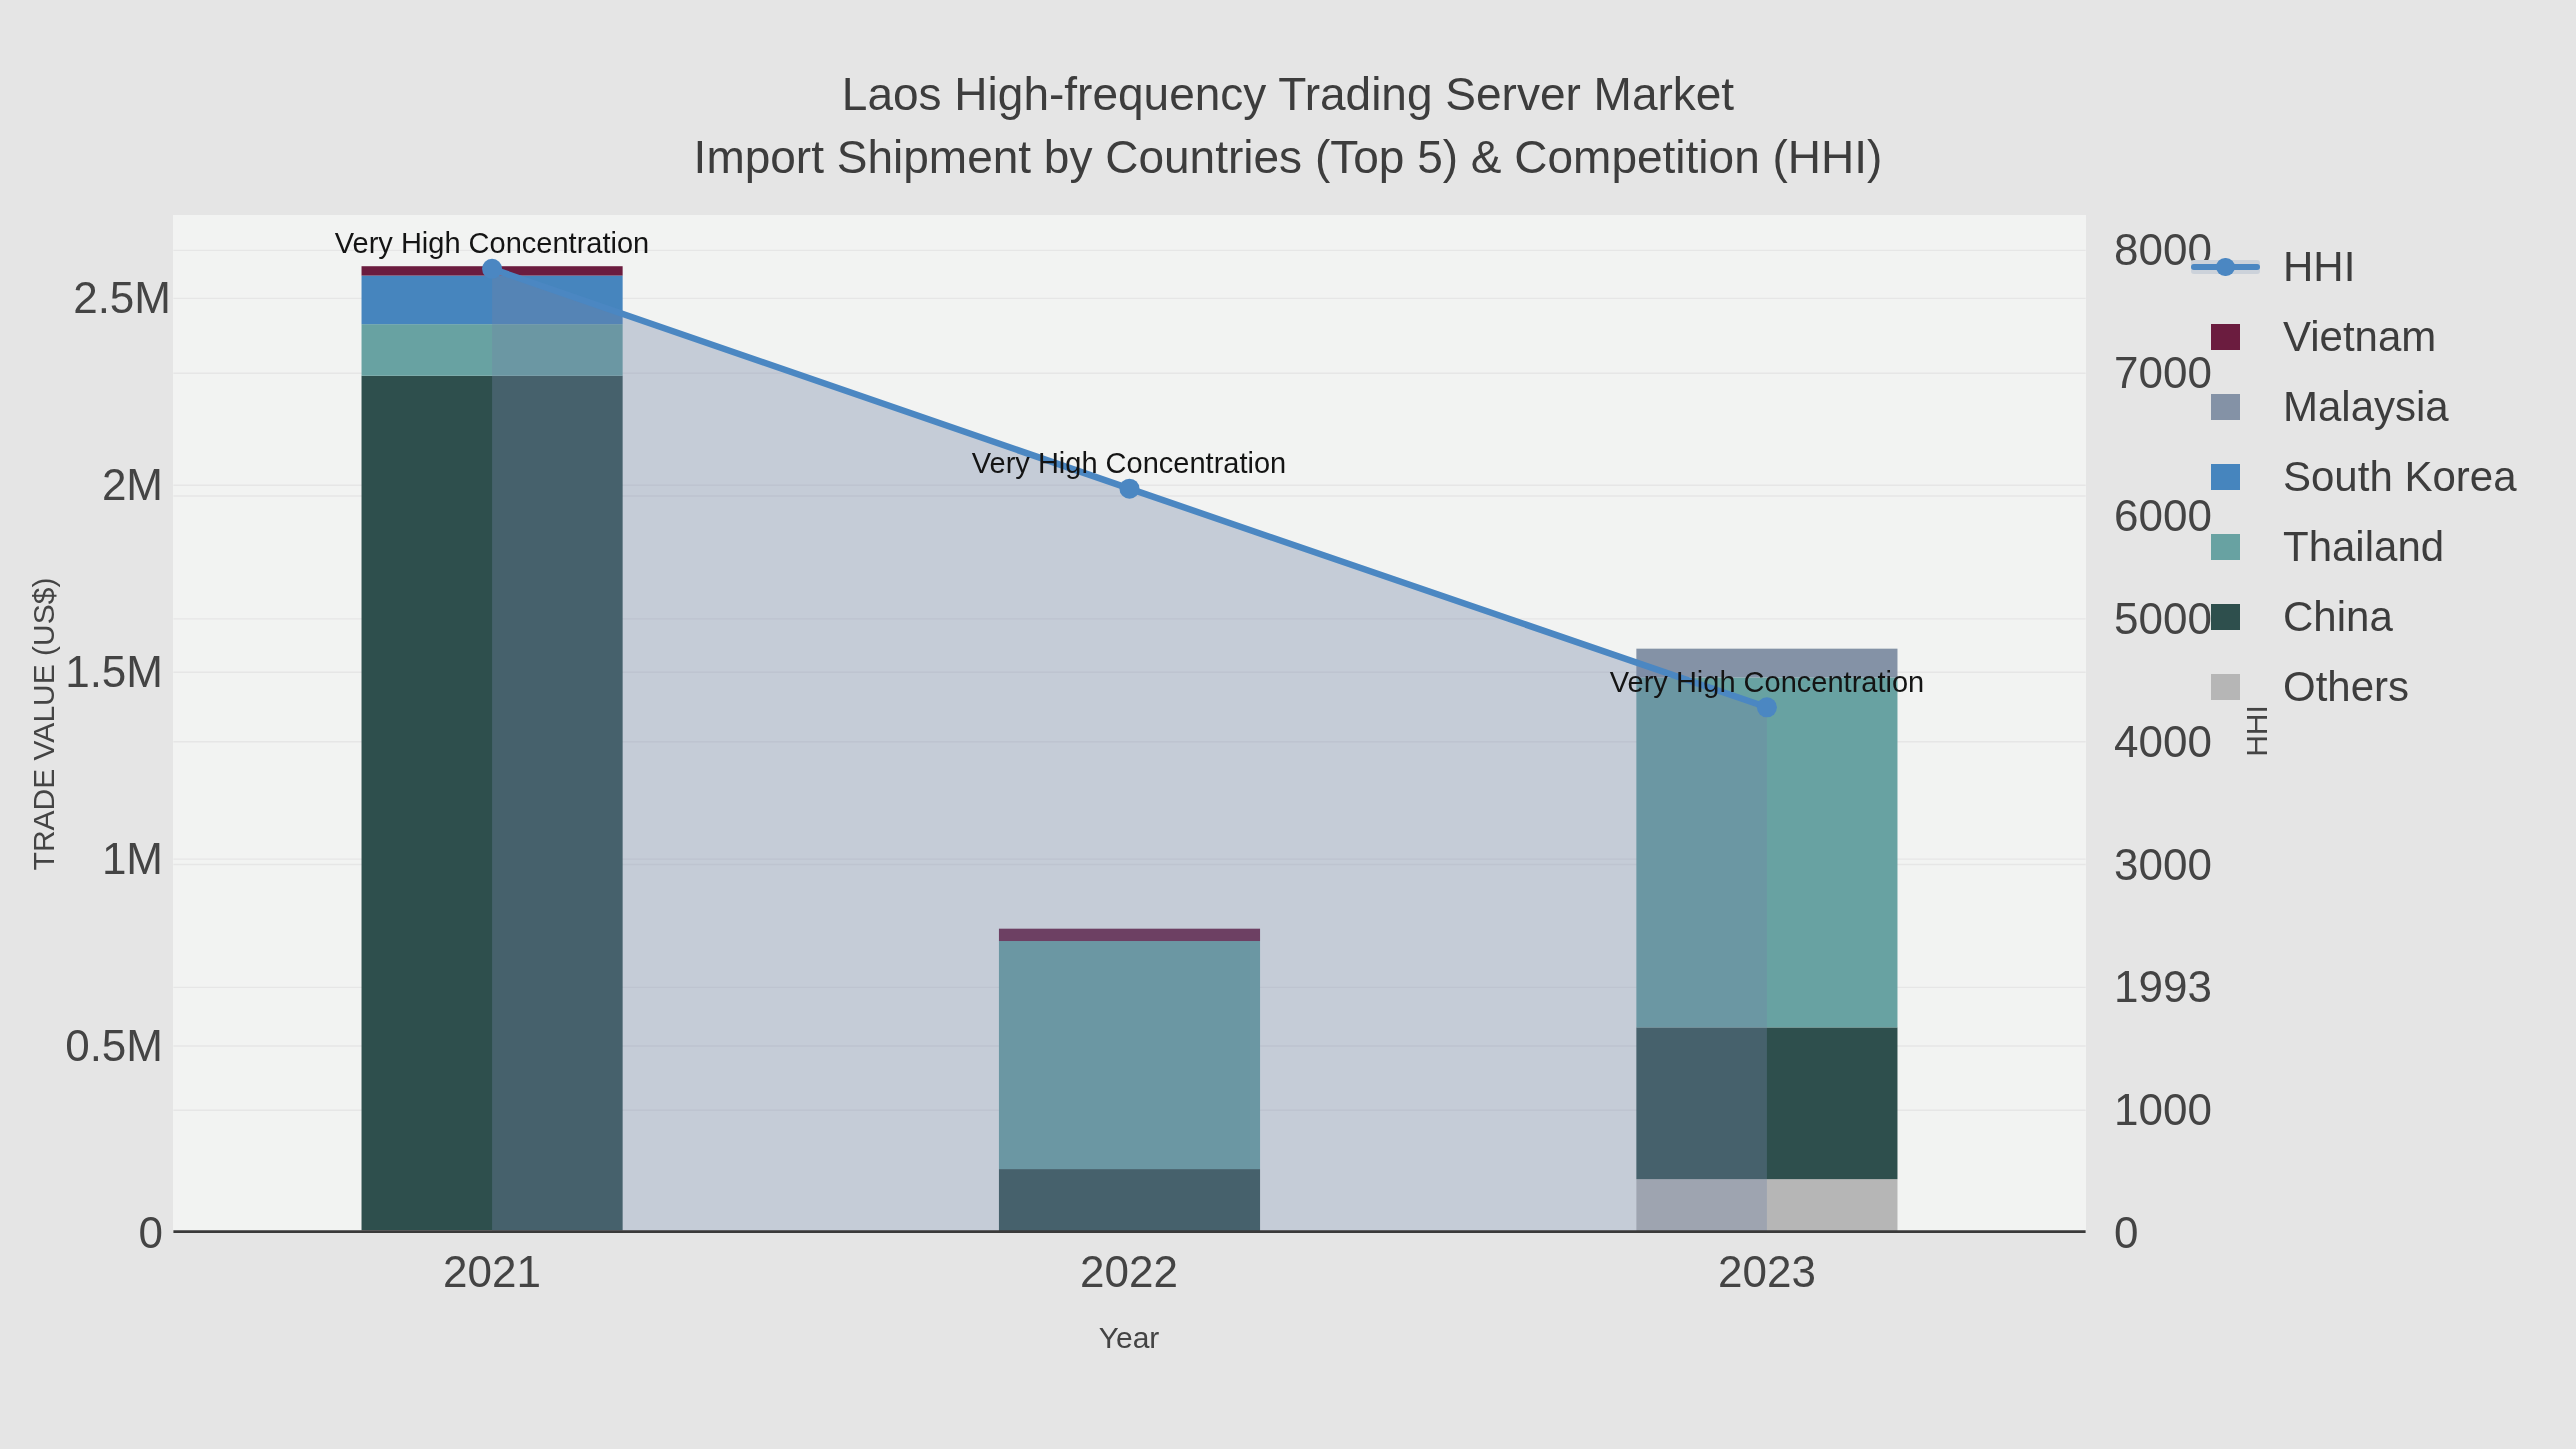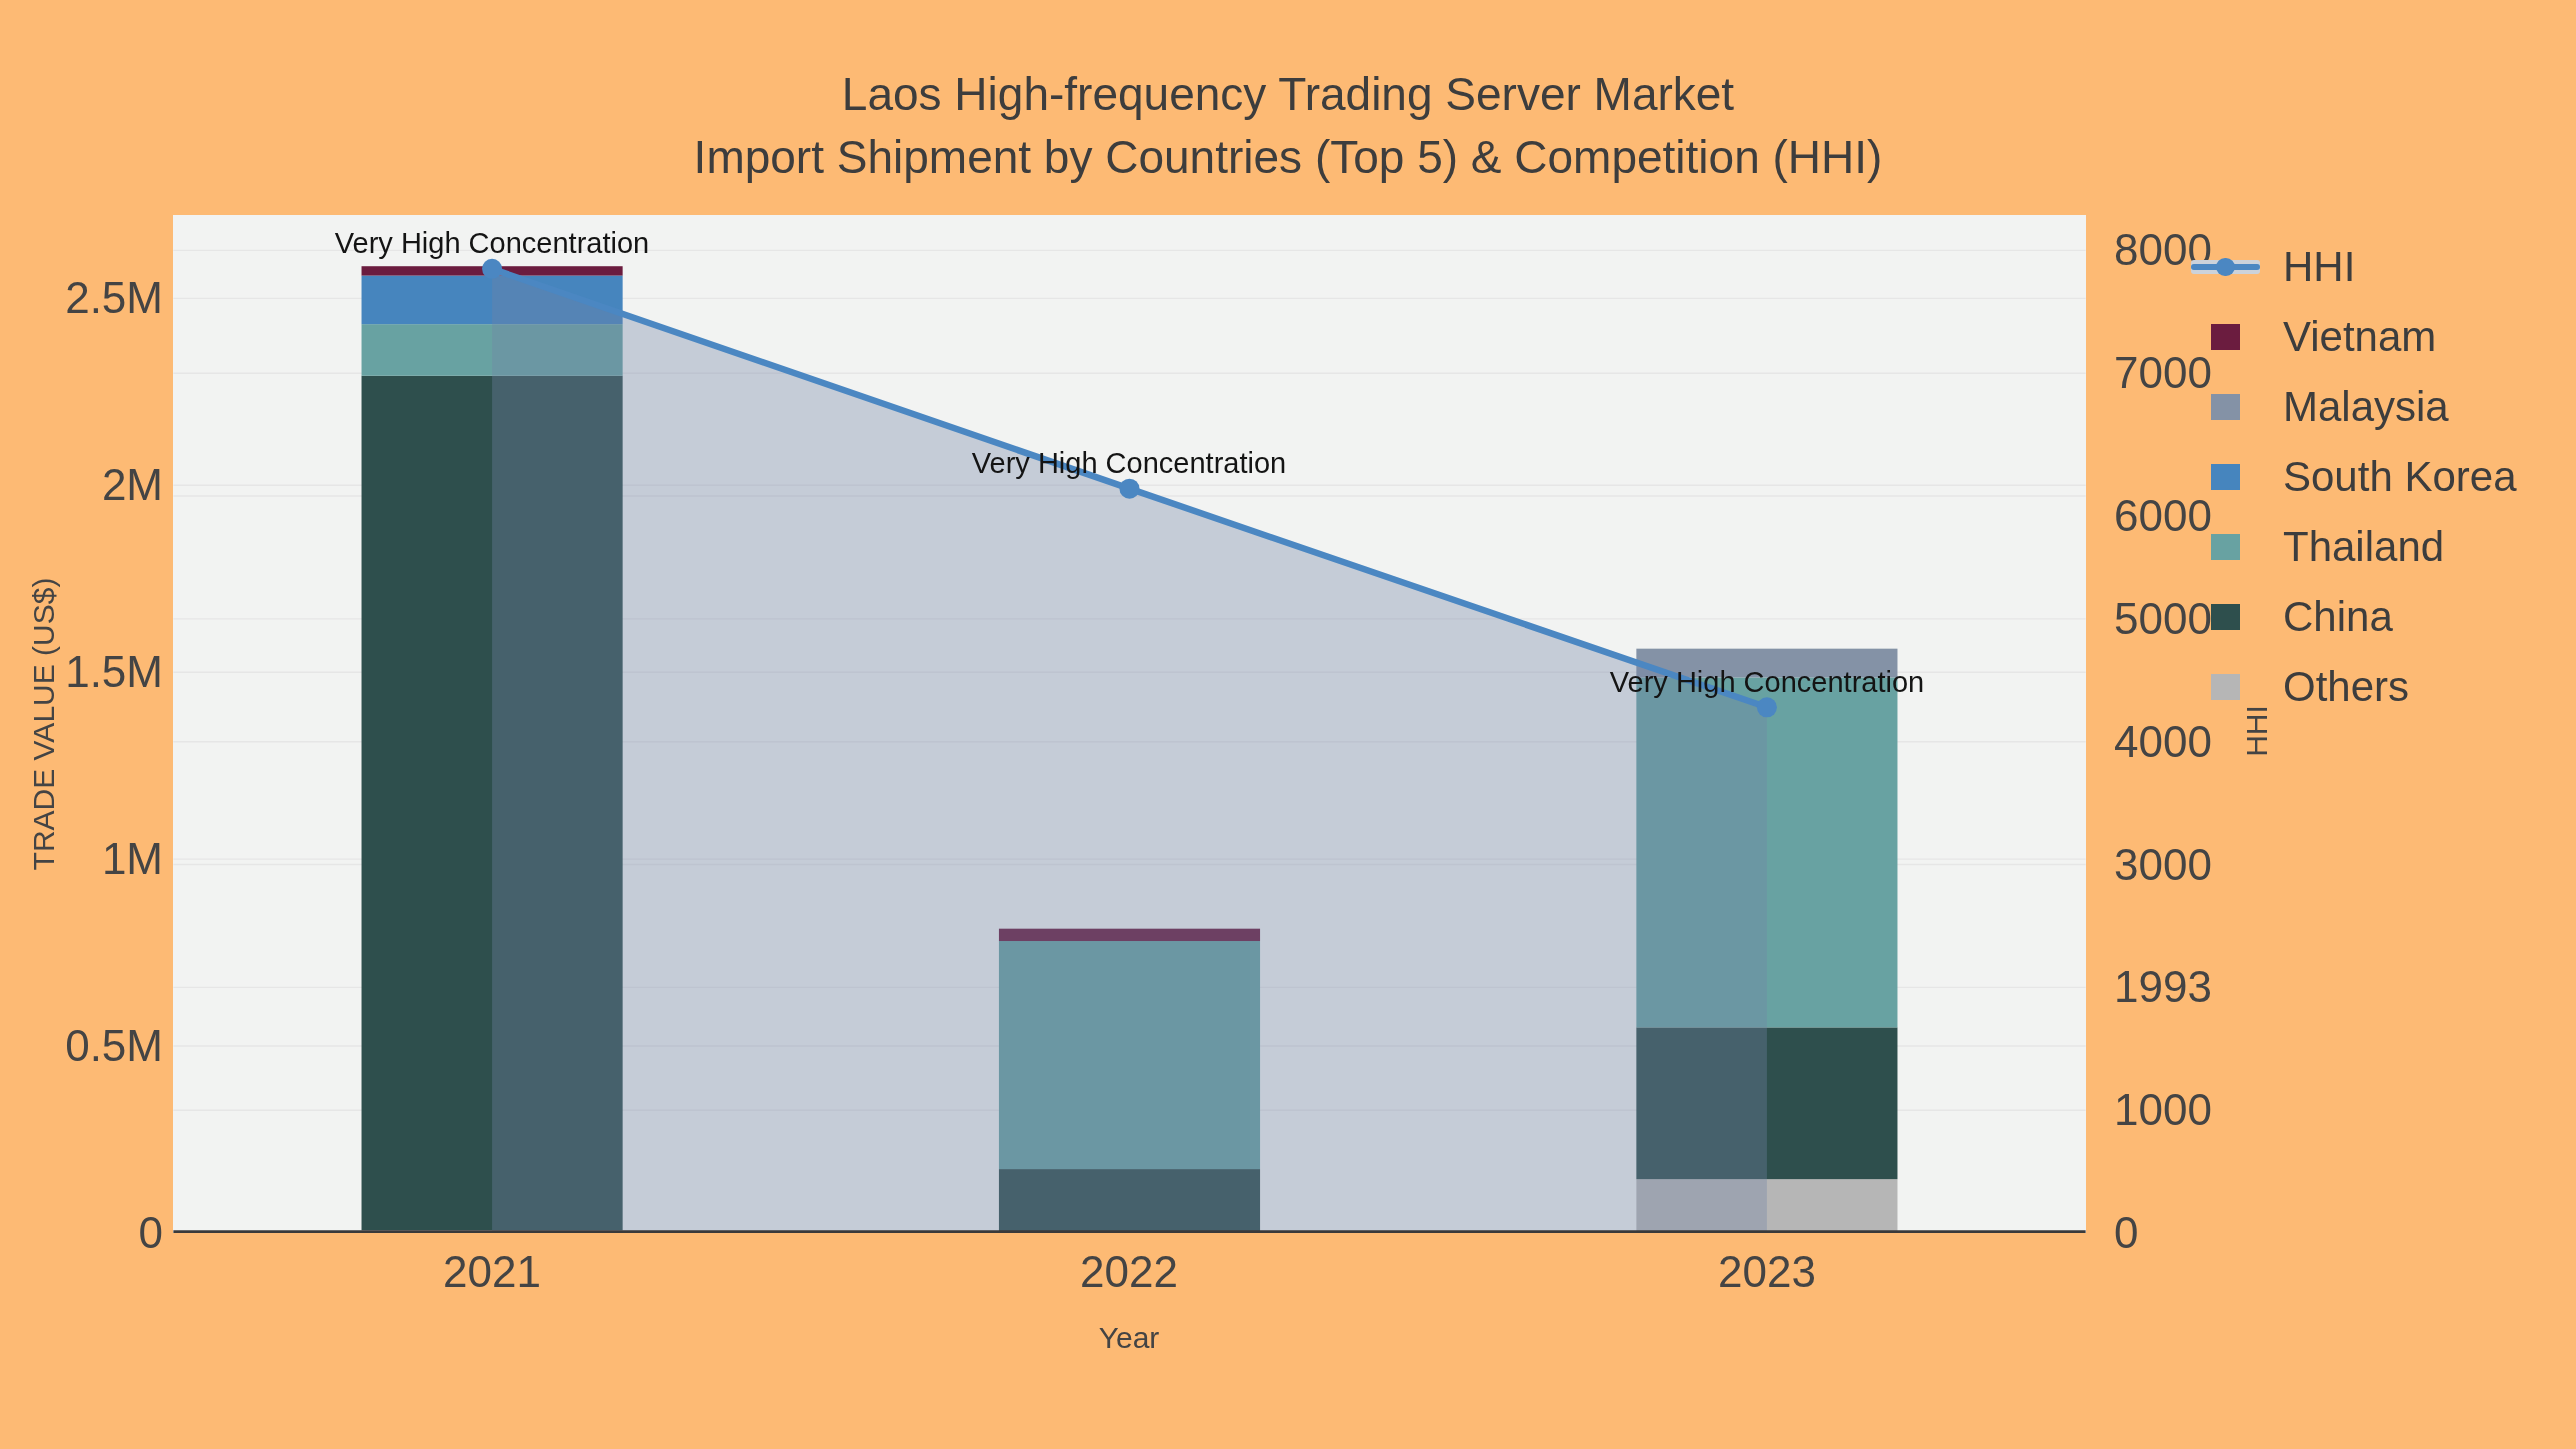--- a/index.html
+++ b/index.html
@@ -1,17 +1,17 @@
 <!DOCTYPE html>
 <html style="font-size:11.4px"><head>
 <meta charset="utf-8">
 <style>
   html,body{margin:0;padding:0;background:#ffffff;}
   #canvas{
-    position:relative;width:2576px;height:1449px;background:#fdba74;overflow:hidden;
+    position:relative;width:2576px;height:1449px;background:#e5e5e5;overflow:hidden;
     font-family:"Liberation Sans",sans-serif;color:#3d3d3d;
   }
   .title-block{position:absolute;left:0;top:63px;width:2576px;text-align:center;
     font-size:46px;line-height:63px;color:#3d3d3d;}
   #plot-area{position:absolute;left:173px;top:215px;width:1913px;height:1018px;background:#f2f3f2;}
   #plot-svg{position:absolute;left:0;top:0;}
   .tick{position:absolute;font-size:44px;line-height:52px;color:#444444;white-space:nowrap;}
   .tick.left{width:163px;text-align:right;}
   .tick.xcat{width:286px;text-align:center;}
   .axis-title{position:absolute;font-size:30px;color:#444444;white-space:nowrap;}
@@ -74,21 +74,21 @@
         <line x1="0" x2="2673" y1="1421" y2="1421" stroke="#3A3A3A" stroke-width="4"></line>
       </svg>
   </div>
 
   <div id="left-ticks">
       <div class="tick left" style="left: 0px; top: 1207px;">0</div>
       <div class="tick left" style="left: 0px; top: 1020px;">0.5M</div>
       <div class="tick left" style="left: 0px; top: 833px;">1M</div>
       <div class="tick left" style="left: 0px; top: 646px;">1.5M</div>
       <div class="tick left" style="left: 0px; top: 459px;">2M</div>
-      <div class="tick left" style="left: 0px; top: 272px;">2.5M</div>
+      <div class="tick left" style="left: 8px; top: 272px;">2.5M</div>
     </div>
   <div id="right-ticks">
       <div class="tick" style="left: 2114px; top: 1207px;">0</div>
       <div class="tick" style="left: 2114px; top: 1084px;">1000</div>
       <div class="tick" style="left: 2114px; top: 961px;">1993</div>
       <div class="tick" style="left: 2114px; top: 839px;">3000</div>
       <div class="tick" style="left: 2114px; top: 716px;">4000</div>
       <div class="tick" style="left: 2114px; top: 593px;">5000</div>
       <div class="tick" style="left: 2114px; top: 470px; margin-top: 20px;">6000</div>
       <div class="tick" style="left: 2114px; top: 347px;">7000</div>

